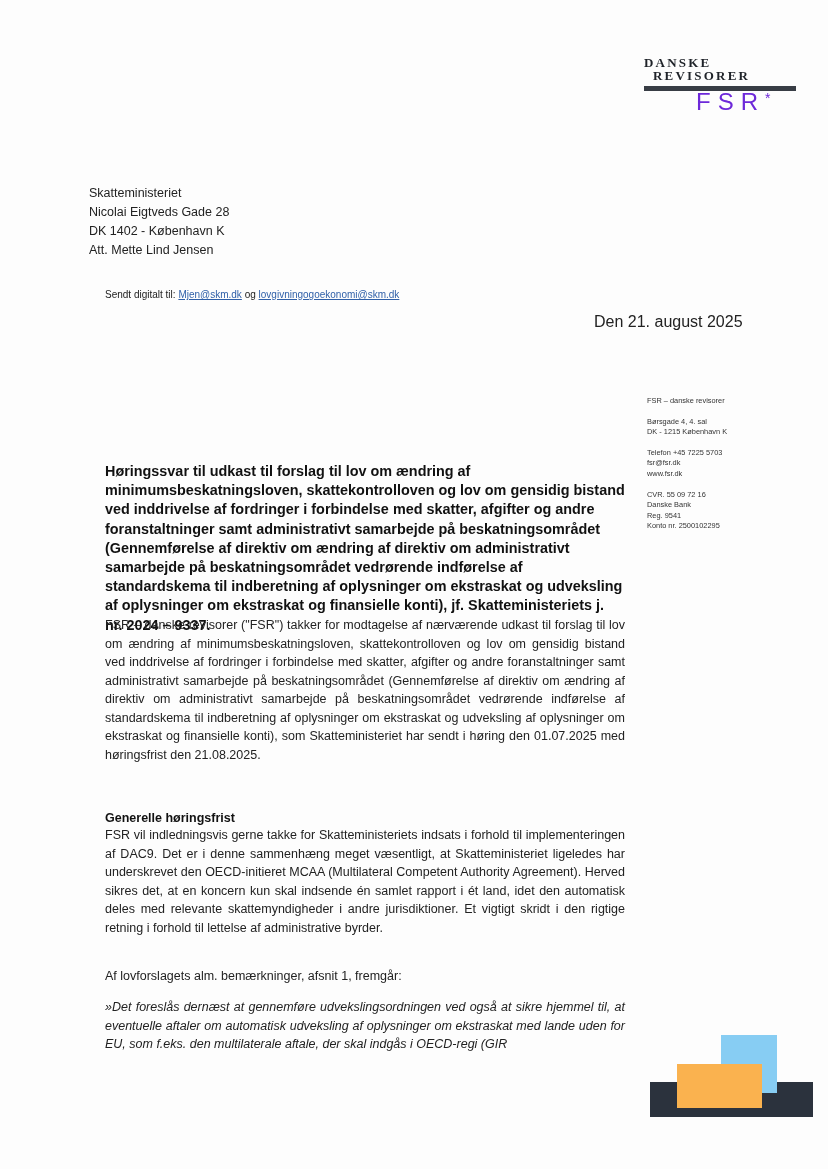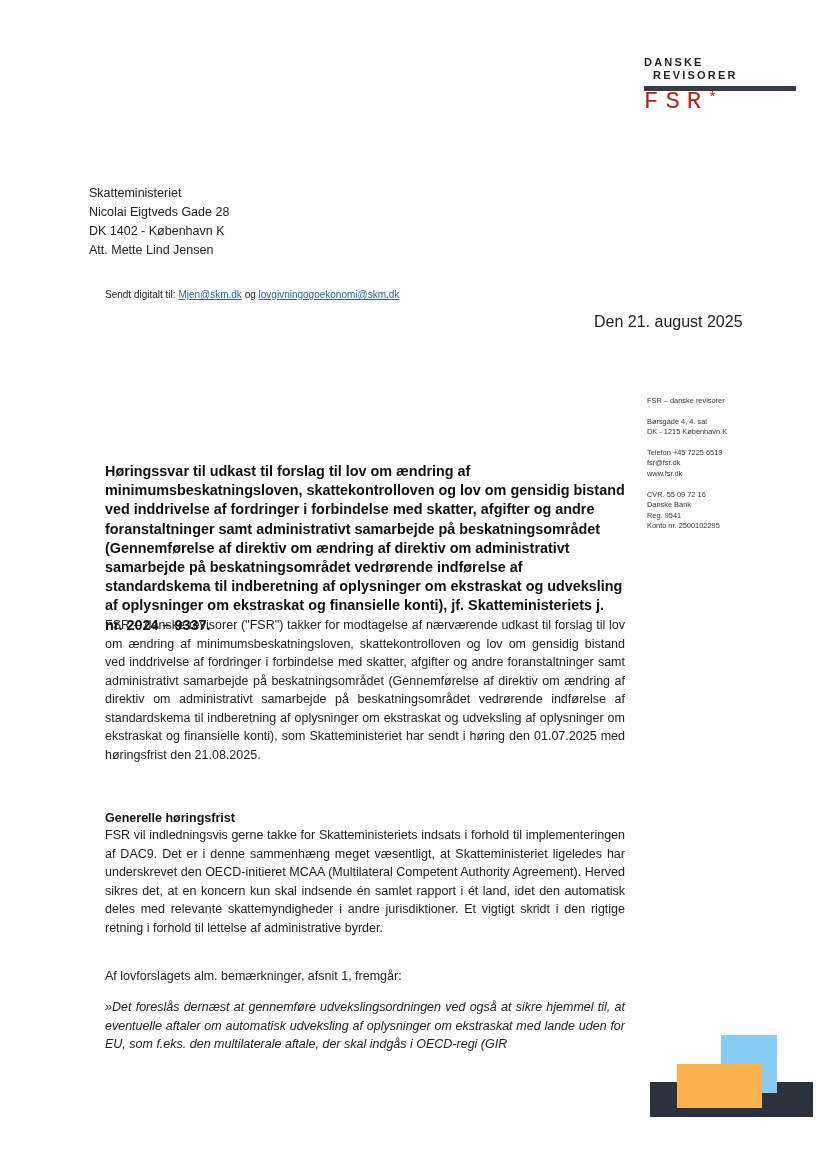--- a/index.html
+++ b/index.html
@@ -5,29 +5,29 @@
   html, body { margin:0; padding:0; }
   body {
     width:828px; height:1169px; position:relative; overflow:hidden;
     background:#fdfdfd; color:#1a1a1a;
     font-family:"Liberation Sans", sans-serif;
   }
   .abs { position:absolute; }
   
   .logo { left:644px; top:56px; width:150px; }
   .logo-line1, .logo-line2 {
-    font-family:Liberation Sans, sans-serif; font-weight:bold;
-    font-size:11px; letter-spacing:2.2px; color:#1f2329; line-height:13px;
+    font-family:Liberation Serif, serif; font-weight:bold;
+    font-size:13px; letter-spacing:2.2px; color:#1f2329; line-height:13px;
   }
   .logo-line1 { padding-left:0; }
   .logo-line2 { padding-left:9px; }
   .logo-bar { width:152px; height:5px; background:#383d45; margin-top:4px; }
   .logo-fsr {
-    font-family:Liberation Mono, monospace; font-size:24px; color:#b91c1c;
-    letter-spacing:7px; margin-top:-1px; line-height:24px;
+    font-family:Liberation Sans, sans-serif; font-size:24px; color:#6d28d9;
+    letter-spacing:7px; margin-left:52px; margin-top:-1px; line-height:24px;
   }
   .logo-fsr sup { font-size:14px; letter-spacing:0; vertical-align:top; position:relative; top:-4px; }
 
   .addr { left:89px; top:184px; font-size:12.5px; line-height:19px; color:#222; }
   .sent { left:105px; top:289px; font-size:10px; color:#222; }
   .sent a { color:#2f5fa8; text-decoration:underline; }
   .date { left:594px; top:313px; font-size:16px; color:#222; }
 
   .side { left:647px; top:396px; font-size:7.4px; line-height:10.6px; color:#333; }
   .side .gap { height:10px; }
@@ -72,21 +72,21 @@
 </div>
 
 <div class="abs date">Den 21. august 2025</div>
 
 <div class="abs side">
   <div>FSR – danske revisorer</div>
   <div class="gap"></div>
   <div>Børsgade 4, 4. sal</div>
   <div>DK - 1215 København K</div>
   <div class="gap"></div>
-  <div>Telefon +45 7225 6519</div>
+  <div>Telefon +45 7225 5703</div>
   <div>fsr@fsr.dk</div>
   <div>www.fsr.dk</div>
   <div class="gap"></div>
   <div>CVR. 55 09 72 16</div>
   <div>Danske Bank</div>
   <div>Reg. 9541</div>
   <div>Konto nr. 2500102295</div>
 </div>
 
 <div class="abs title">Høringssvar til udkast til forslag til lov om ændring af minimumsbeskatningsloven, skattekontrolloven og lov om gensidig bistand ved inddrivelse af fordringer i forbindelse med skatter, afgifter og andre foranstaltninger samt administrativt samarbejde på beskatningsområdet (Gennemførelse af direktiv om ændring af direktiv om administrativt samarbejde på beskatningsområdet vedrørende indførelse af standardskema til indberetning af oplysninger om ekstraskat og udveksling af oplysninger om ekstraskat og finansielle konti), jf. Skatteministeriets j. nr. 2024 – 9337.</div>

